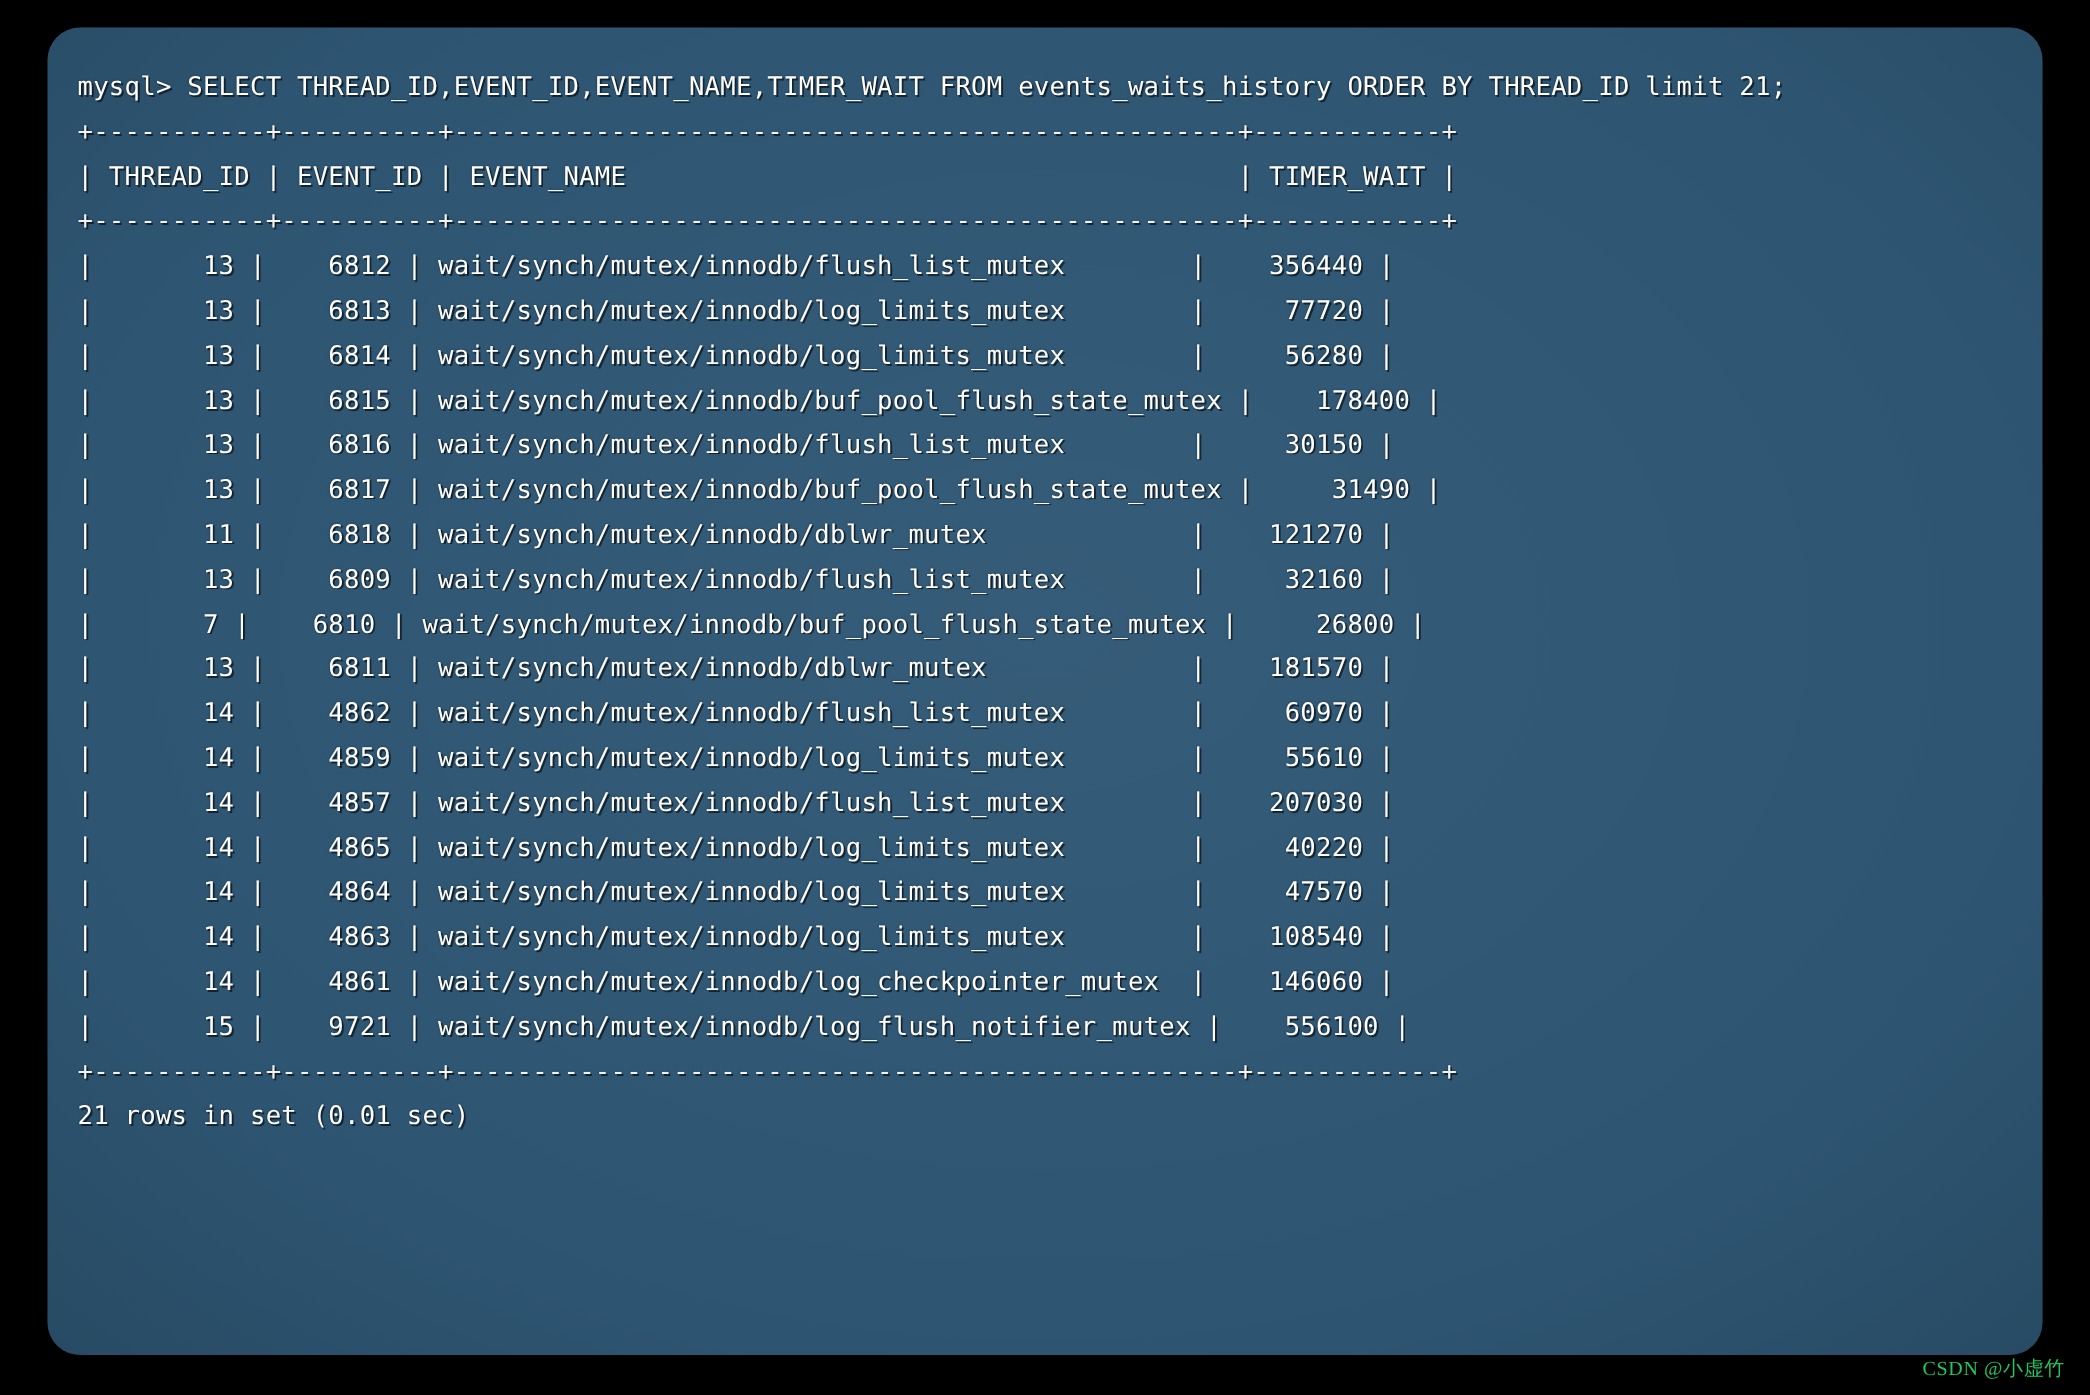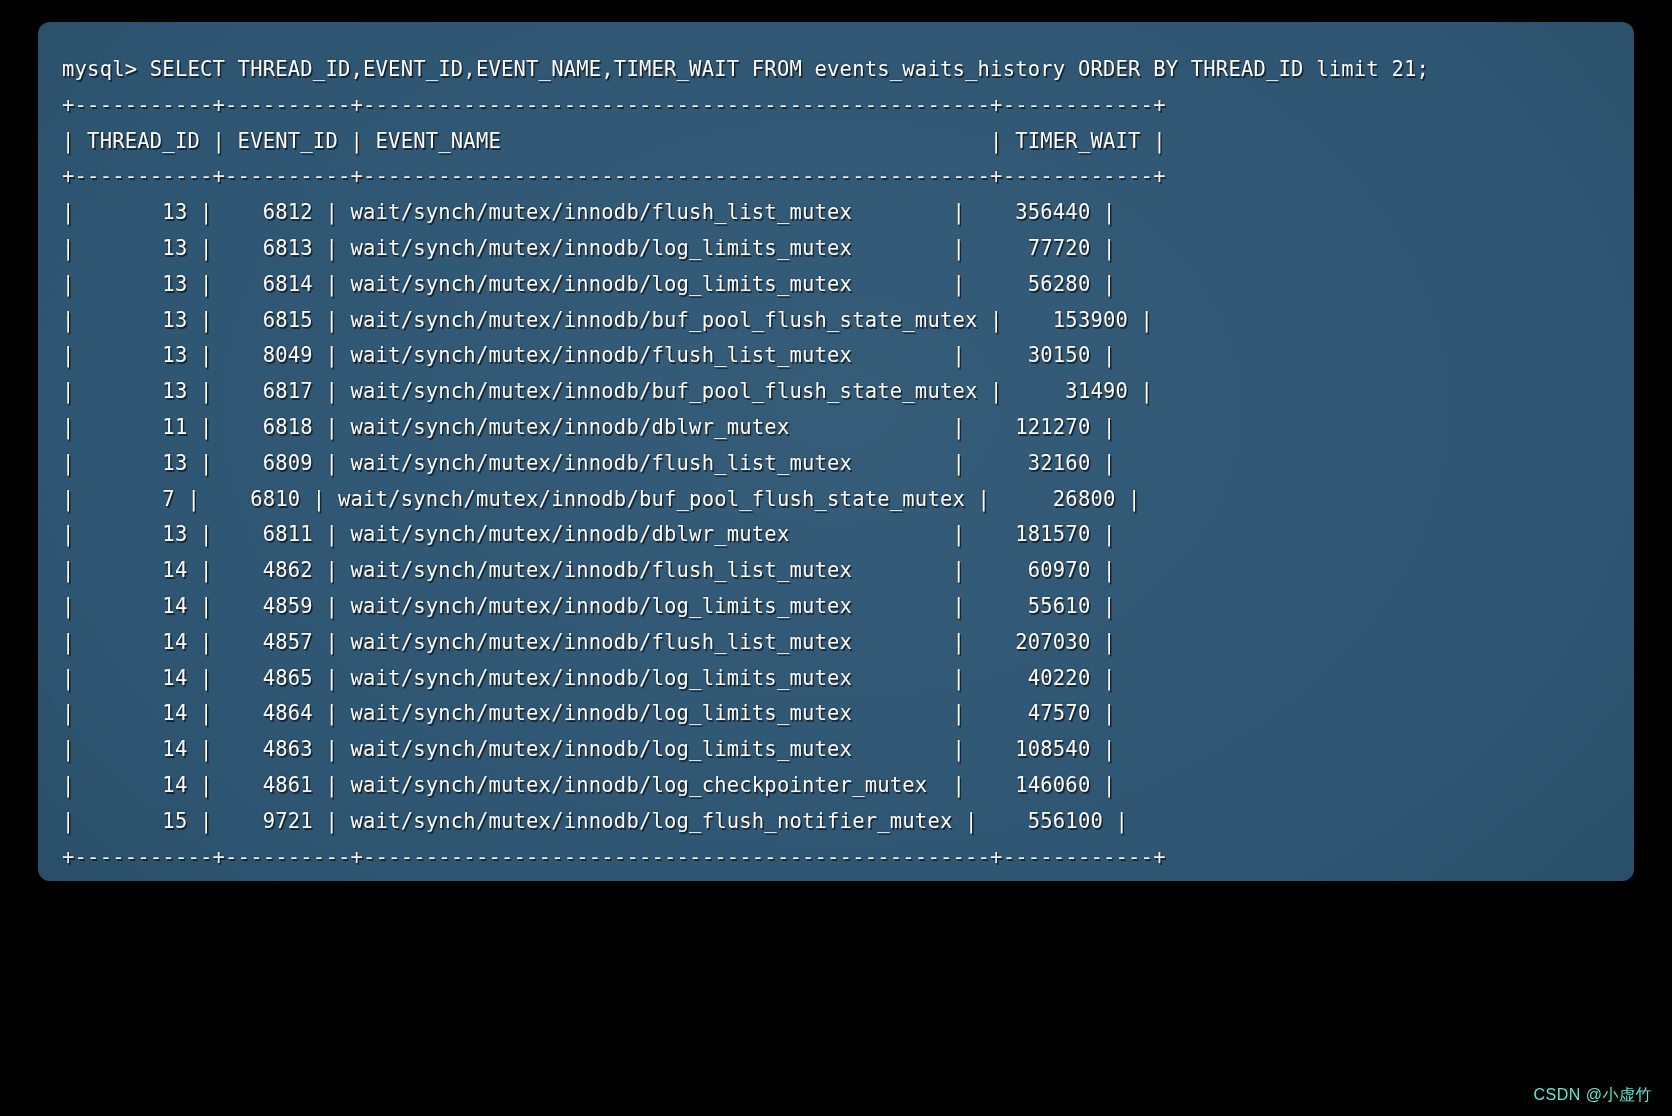--- a/index.html
+++ b/index.html
@@ -22,22 +22,22 @@
     height: 1116px;
     background: #000;
   }
 
   
   #terminal {
     position: absolute;
     left: 38px;
     top: 22px;
     width: 1596px;
-    height: 859px;
-    border-radius: 12px;
+    height: 1062px;
+    border-radius: 26px;
     overflow: hidden;
     background:
       radial-gradient(ellipse 1100px 700px at 72% 30%, rgba(96,140,166,0.55) 0%, rgba(70,112,138,0.30) 38%, rgba(40,68,90,0.0) 72%),
       radial-gradient(ellipse 900px 900px at 20% 85%, rgba(28,48,68,0.55) 0%, rgba(28,48,68,0.0) 70%),
       linear-gradient(150deg, #2f5670 0%, #3a6986 28%, #41718c 48%, #2d5472 74%, #1d3established 100%),
       #2c5270;
     background-color: #2e5673;
     box-shadow: 0 10px 46px rgba(0,0,0,0.75);
   }
 
@@ -70,43 +70,43 @@
     text-shadow: 1.5px 1.5px 0 rgba(0,0,0,0.55), 0 0 2px rgba(0,0,0,0.4);
     font-family: "DejaVu Sans Mono", "Liberation Mono", monospace;
   }
 
   .rule { color: #f2f2f2; }
 
   #watermark {
     position: absolute;
     right: 20px;
     bottom: 10px;
-    color: #5eead4;
+    color: #22c55e;
     font-size: 16px;
-    font-family: Liberation Sans, sans-serif;
+    font-family: Liberation Serif, serif;
     z-index: 5;
     letter-spacing: 0.5px;
   }
 </style>
 </head>
 <body>
 
 <div id="screen">
   <div id="terminal">
     <div id="console">
       <div class="line">mysql&gt; SELECT THREAD_ID,EVENT_ID,EVENT_NAME,TIMER_WAIT FROM events_waits_history ORDER BY THREAD_ID limit 21;</div>
       <div class="line rule">+-----------+----------+--------------------------------------------------+------------+</div>
       <div class="line">| THREAD_ID | EVENT_ID | EVENT_NAME                                       | TIMER_WAIT |</div>
       <div class="line rule">+-----------+----------+--------------------------------------------------+------------+</div>
       <div id="rows">
           <div class="line">|       13 |    6812 | wait/synch/mutex/innodb/flush_list_mutex        |    356440 |</div>
           <div class="line">|       13 |    6813 | wait/synch/mutex/innodb/log_limits_mutex        |     77720 |</div>
           <div class="line">|       13 |    6814 | wait/synch/mutex/innodb/log_limits_mutex        |     56280 |</div>
-          <div class="line">|       13 |    6815 | wait/synch/mutex/innodb/buf_pool_flush_state_mutex |    153900 |</div>
-          <div class="line">|       13 |    8049 | wait/synch/mutex/innodb/flush_list_mutex        |     30150 |</div>
+          <div class="line">|       13 |    6815 | wait/synch/mutex/innodb/buf_pool_flush_state_mutex |    178400 |</div>
+          <div class="line">|       13 |    6816 | wait/synch/mutex/innodb/flush_list_mutex        |     30150 |</div>
           <div class="line">|       13 |    6817 | wait/synch/mutex/innodb/buf_pool_flush_state_mutex |     31490 |</div>
           <div class="line">|       11 |    6818 | wait/synch/mutex/innodb/dblwr_mutex             |    121270 |</div>
           <div class="line">|       13 |    6809 | wait/synch/mutex/innodb/flush_list_mutex        |     32160 |</div>
           <div class="line">|       7 |    6810 | wait/synch/mutex/innodb/buf_pool_flush_state_mutex |     26800 |</div>
           <div class="line">|       13 |    6811 | wait/synch/mutex/innodb/dblwr_mutex             |    181570 |</div>
           <div class="line">|       14 |    4862 | wait/synch/mutex/innodb/flush_list_mutex        |     60970 |</div>
           <div class="line">|       14 |    4859 | wait/synch/mutex/innodb/log_limits_mutex        |     55610 |</div>
           <div class="line">|       14 |    4857 | wait/synch/mutex/innodb/flush_list_mutex        |    207030 |</div>
           <div class="line">|       14 |    4865 | wait/synch/mutex/innodb/log_limits_mutex        |     40220 |</div>
           <div class="line">|       14 |    4864 | wait/synch/mutex/innodb/log_limits_mutex        |     47570 |</div>

